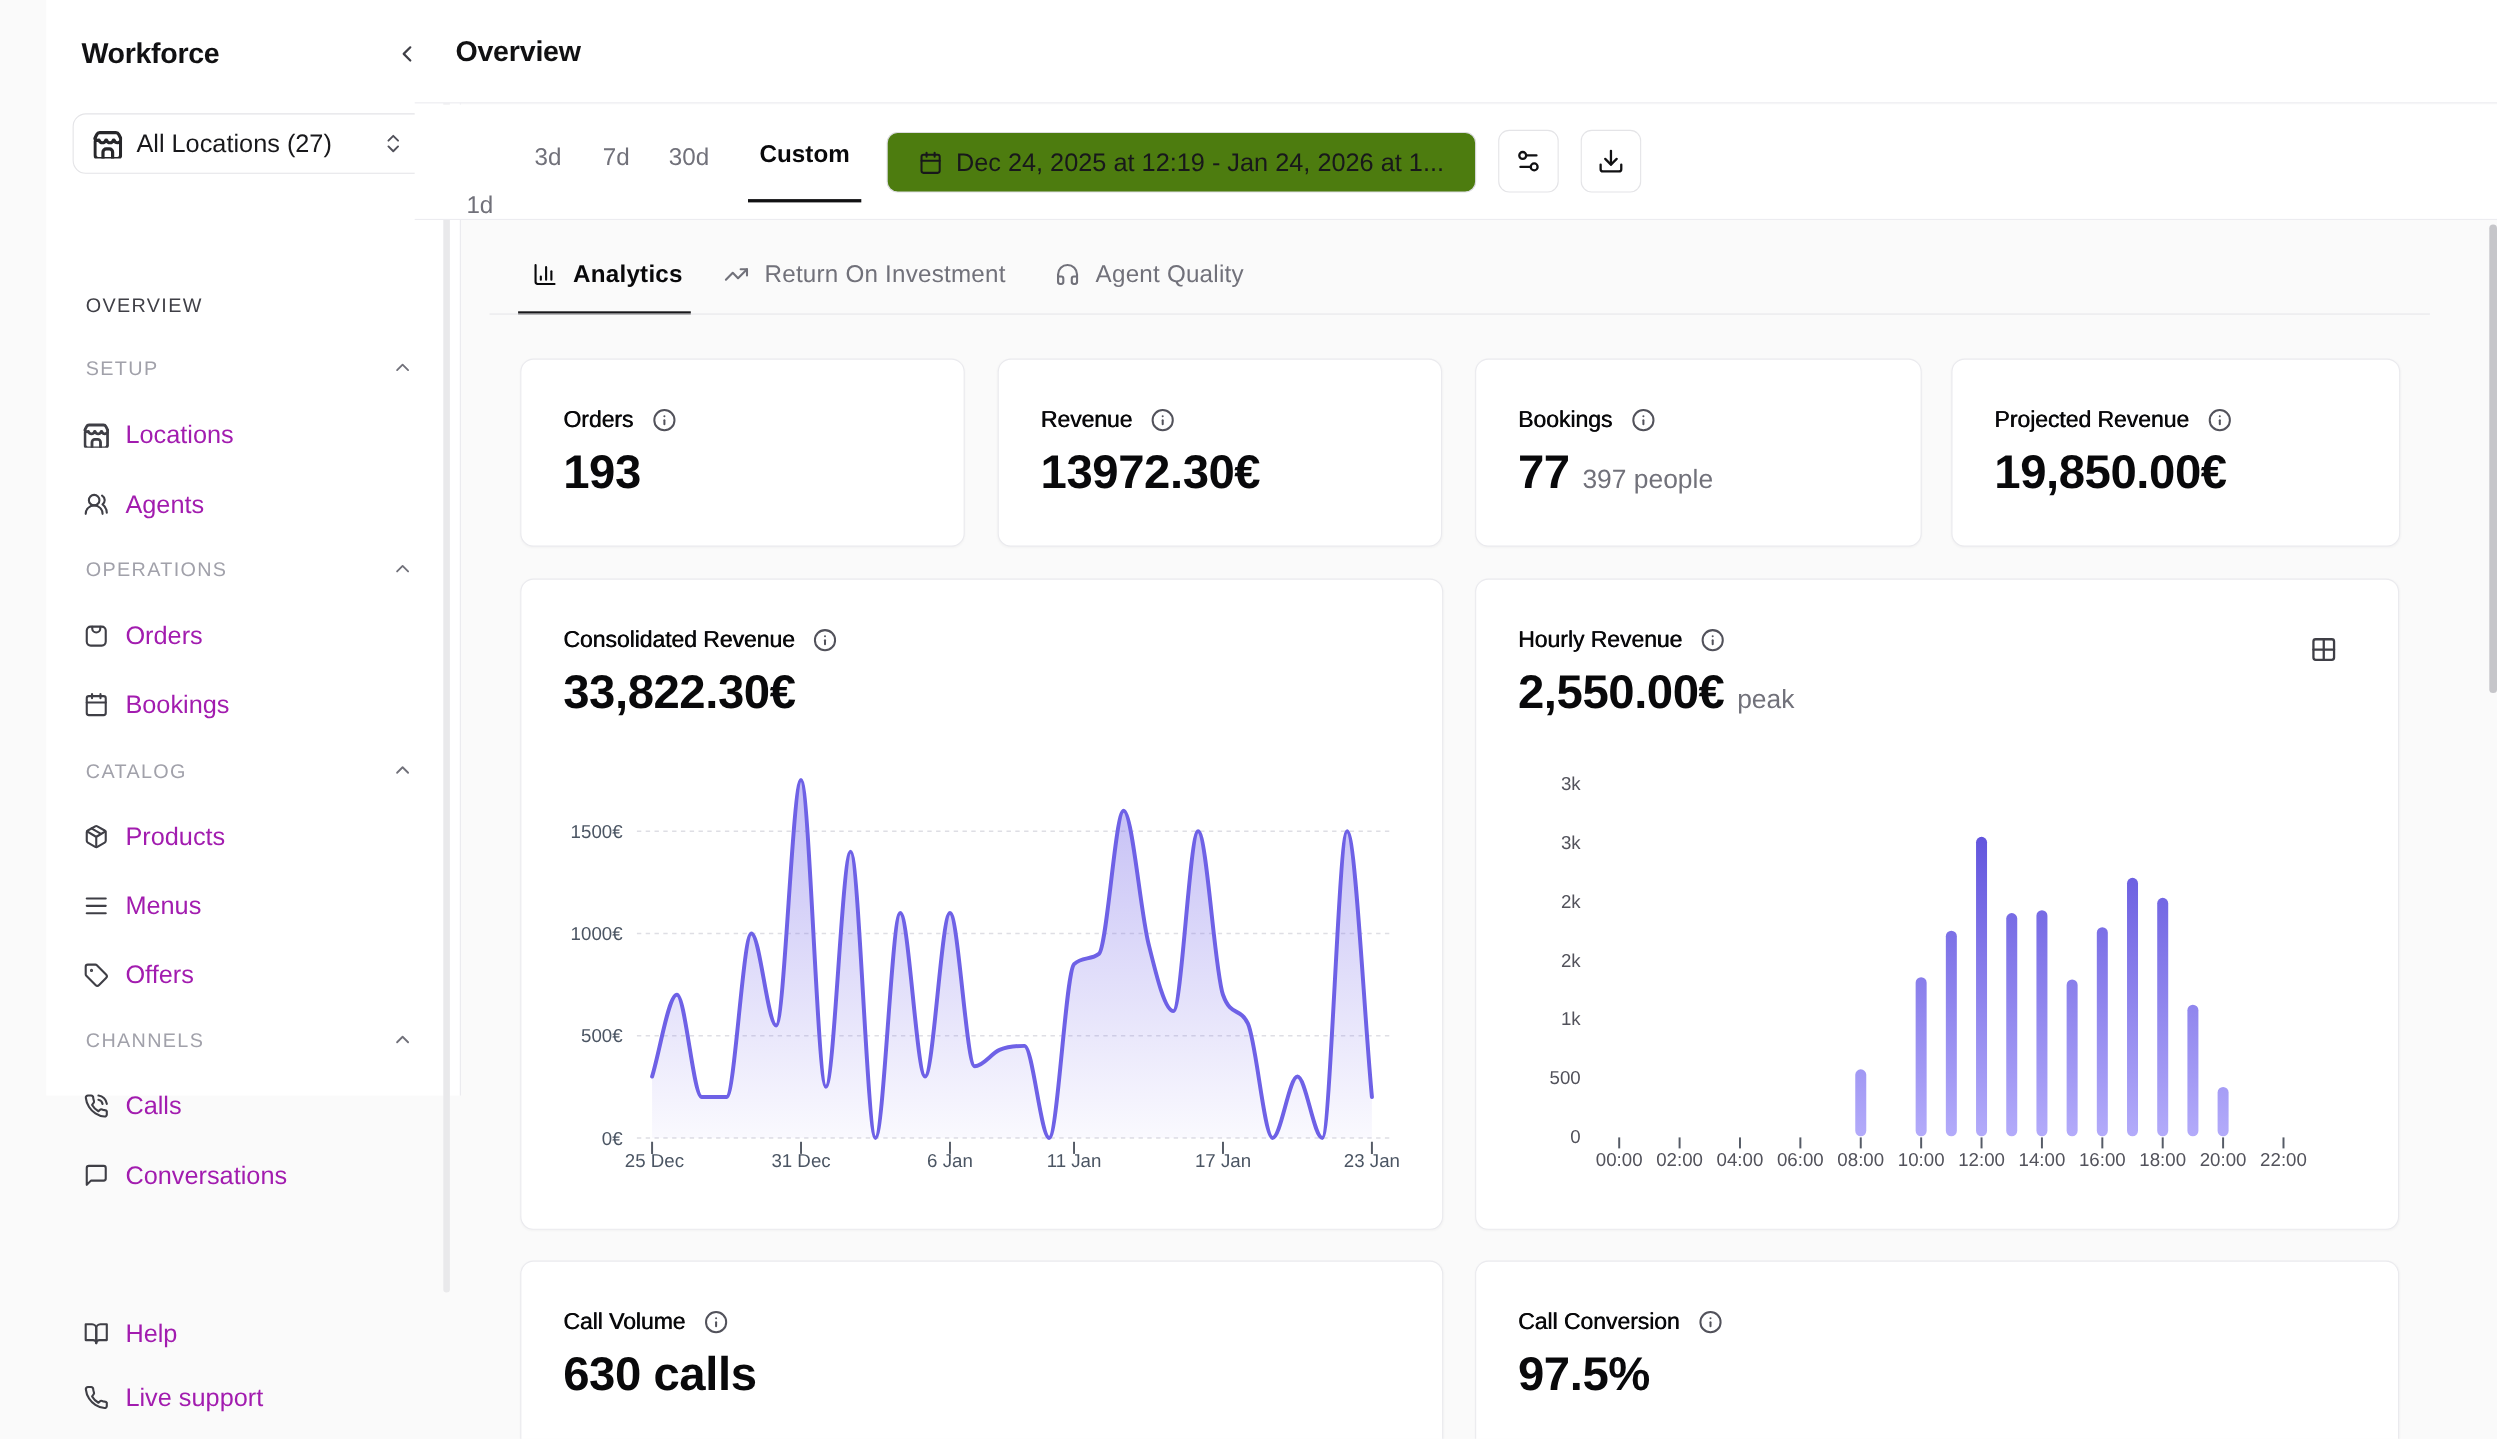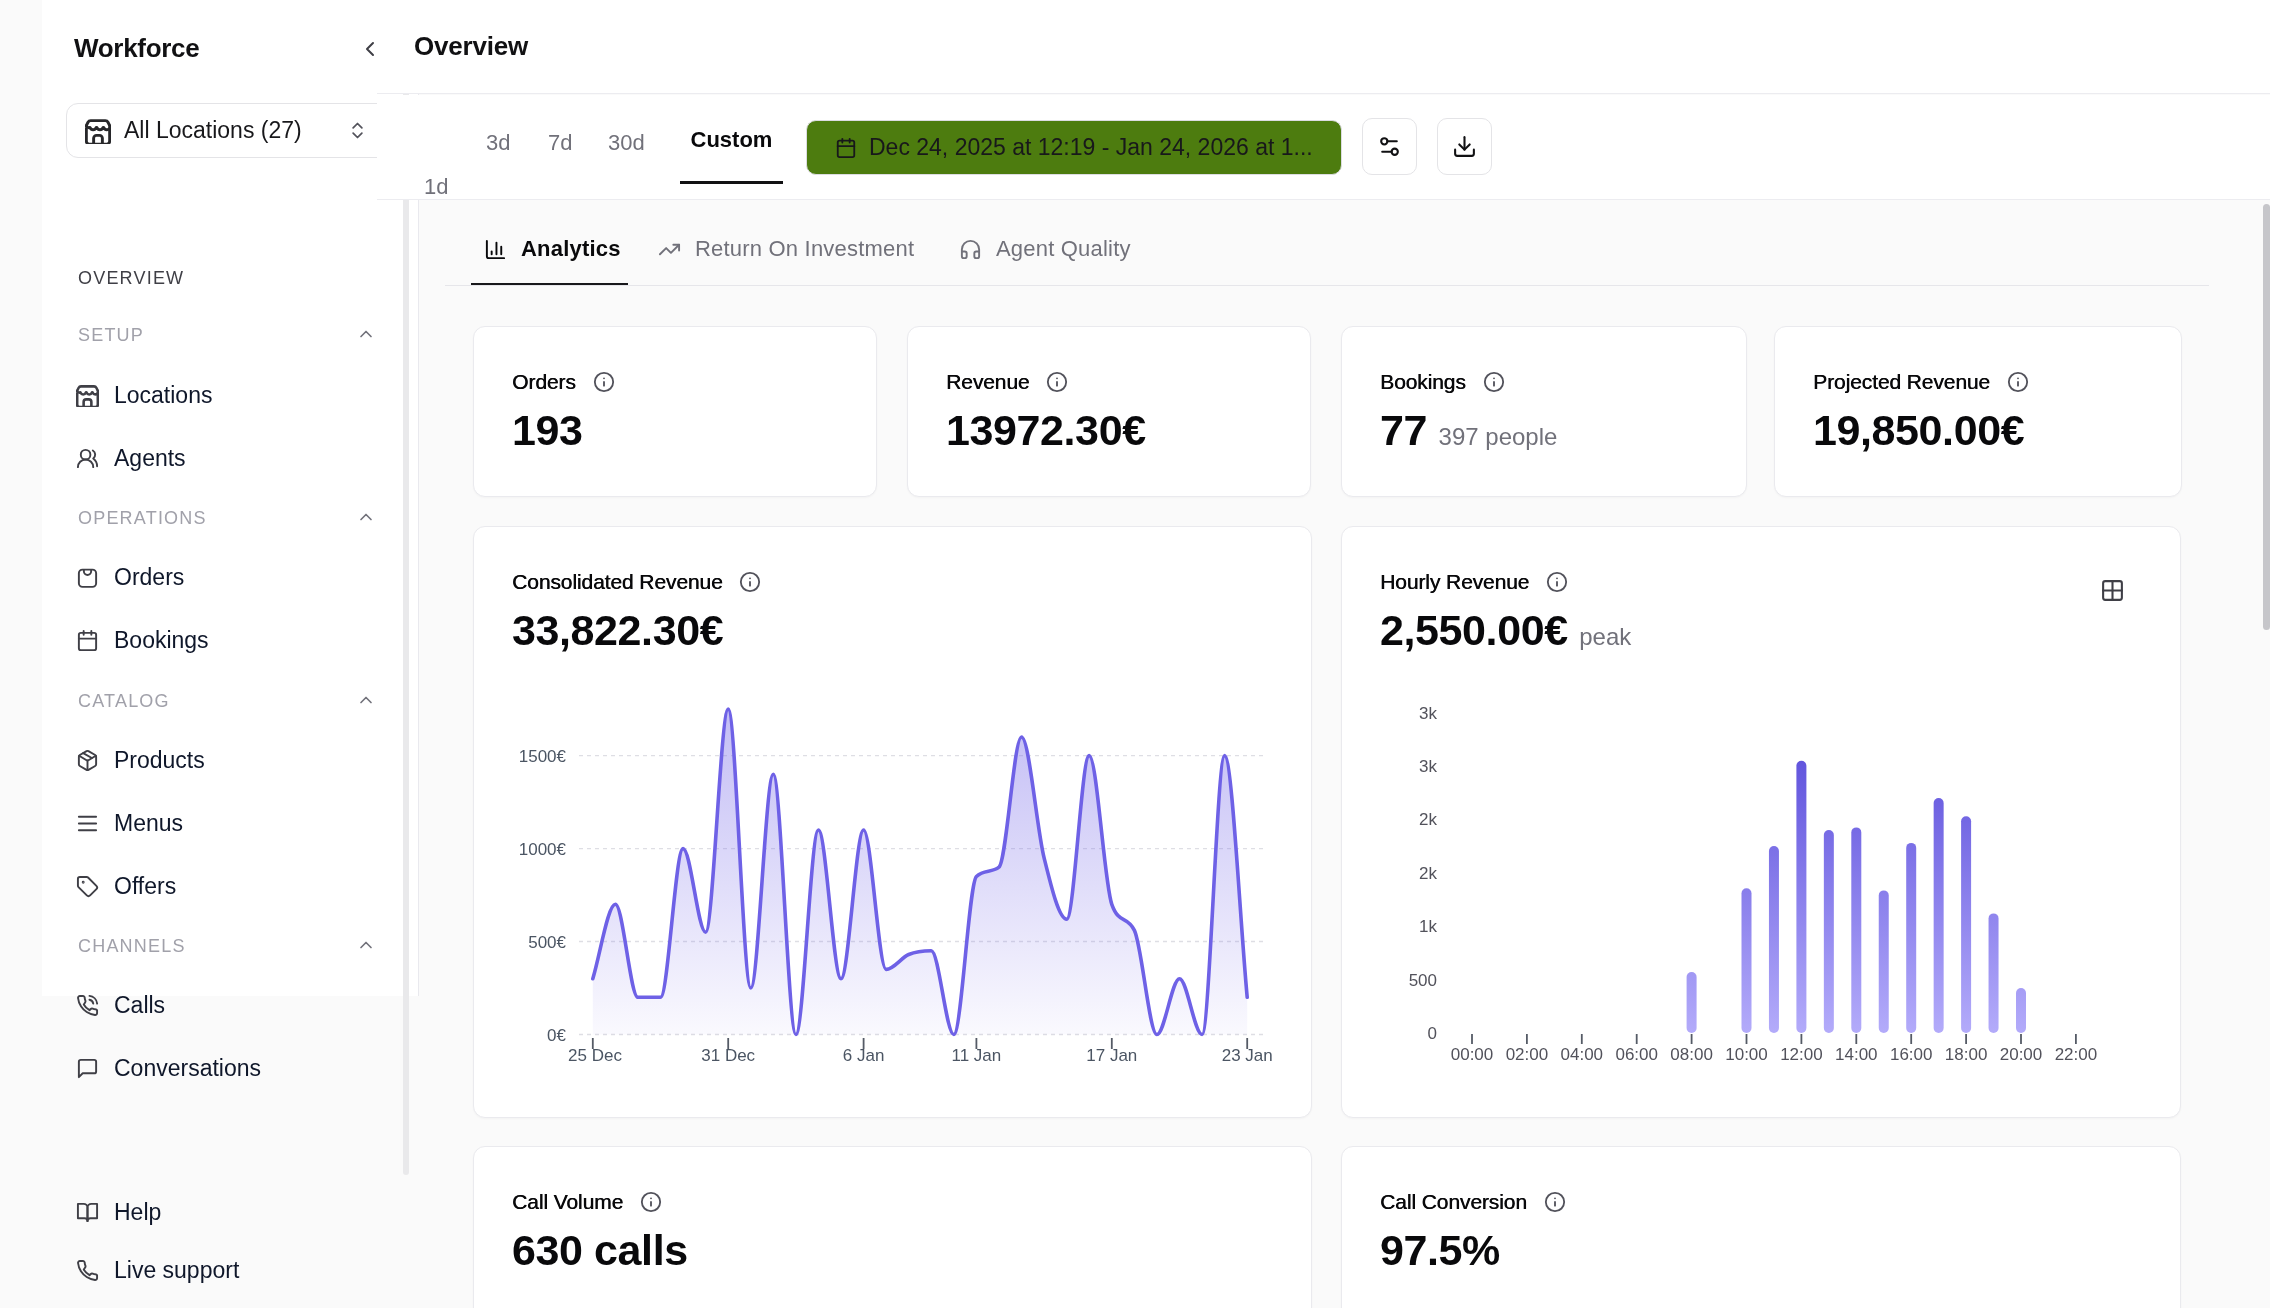--- a/index.html
+++ b/index.html
@@ -14,21 +14,21 @@
 #sb-collapse { position:absolute; left:316px; top:37px; color:#3f3f46; }
 #loc-box { position:absolute; left:24px; top:103px; width:323px; height:55px; border:1px solid #e4e4e7; border-radius:12px; background:#fff; display:flex; align-items:center; padding:0 20px 0 18px; }
 #loc-box .txt { font-size:23px; color:#18181b; margin-left:13px; flex:1; }
 #loc-box .store { color:#27272a; }
 #loc-box .updown { color:#52525b; }
 .sec { position:absolute; left:36px; font-size:18px; font-weight:500; color:#a1a1aa; letter-spacing:1.2px; }
 .sec.dark { color:#3f3f46; }
 .secchev { position:absolute; left:314px; color:#71717a; }
 .item { position:absolute; left:34px; display:flex; align-items:center; height:34px; }
 .item svg { color:#3f3f46; }
-.item .lbl { font-size:23px; color:#0f172a; margin-left:15px; }
+.item .lbl { font-size:23px; color:#a21caf; margin-left:15px; }
 #sb-scroll { position:absolute; left:361px; top:8px; width:6px; height:1167px; background:#e9e9eb; border-radius:3px; }
 
 
 #hdr { position:absolute; left:377px; top:0; width:1893px; height:94px; background:#fff; border-bottom:1px solid #ececf0; }
 #hdr h2 { position:absolute; left:37px; top:31px; font-size:26px; font-weight:700; color:#111113; letter-spacing:-0.2px; }
 #toolbar { position:absolute; left:377px; top:95px; width:1893px; height:105px; background:#fff; border-bottom:1px solid #ececf0; }
 .range { position:absolute; top:35px; font-size:22px; color:#71717a; }
 #rg-custom { position:absolute; left:303px; top:15px; width:103px; height:74px; text-align:center; font-size:22px; font-weight:600; color:#09090b; line-height:60px; border-bottom:3px solid #111113; }
 #datebtn { position:absolute; left:429px; top:25px; width:536px; height:55px; border:1px solid #dcdce1; border-radius:10px; background:#4d7c0f; display:flex; align-items:center; padding:0 0 0 28px; }
 #datebtn .cal { color:#18181b; }

